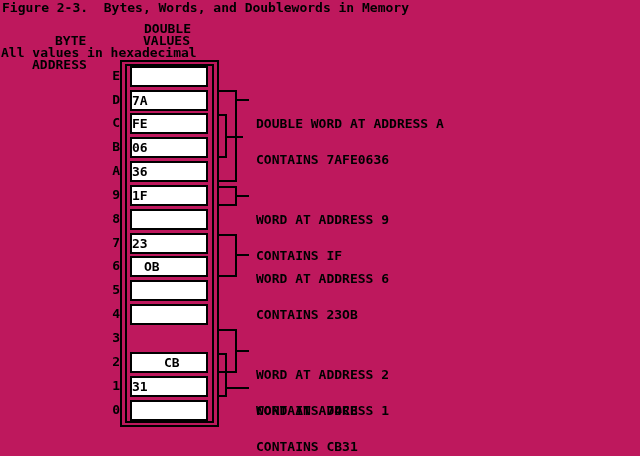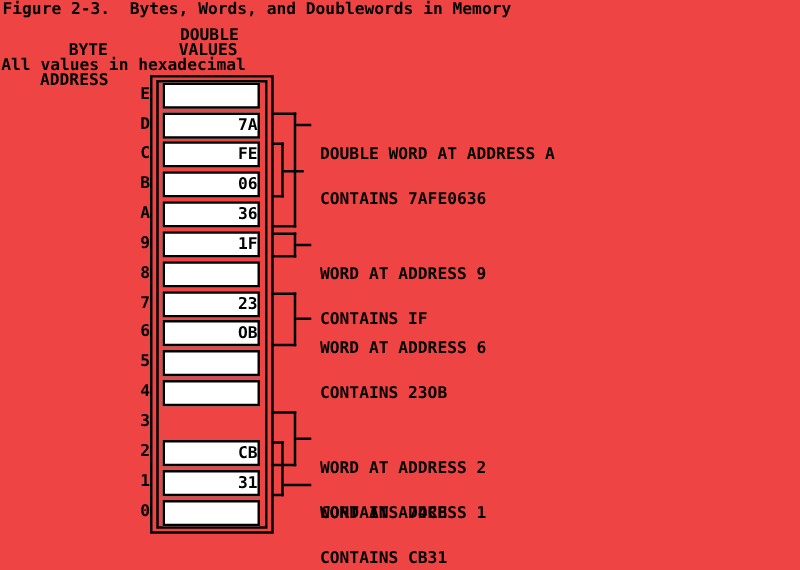--- a/index.html
+++ b/index.html
@@ -1,25 +1,25 @@
 <!DOCTYPE html>
 <html><head>
 <meta charset="utf-8">
 <style>
   html,body{margin:0;padding:0;background:#ffffff;}
   .canvas{
-    position:relative;width:640px;height:456px;background:#ef4444;overflow:hidden;
+    position:relative;width:640px;height:456px;background:#be185d;overflow:hidden;
     font-family:"DejaVu Sans Mono","Liberation Mono",monospace;
     font-weight:bold;color:#000;font-size:13px;line-height:12px;
   }
   .txt{position:absolute;white-space:pre;}
   .cell{
     position:absolute;left:130px;width:78px;height:21px;
     border:2px solid #000;box-sizing:border-box;
-    display:flex;align-items:center;justify-content:flex-end;
+    display:flex;align-items:center;justify-content:flex-start;
     background:#fff;
   }
   .addr{position:absolute;left:100px;width:20px;text-align:right;}
   .hline{position:absolute;height:2px;background:#000;}
   .vline{position:absolute;width:2px;background:#000;}
   .obox{position:absolute;border:2px solid #000;box-sizing:border-box;background:transparent;}
   .ann{position:absolute;white-space:pre;}
   .ann .l2{margin-top:0px;}
 </style>
 </head>

